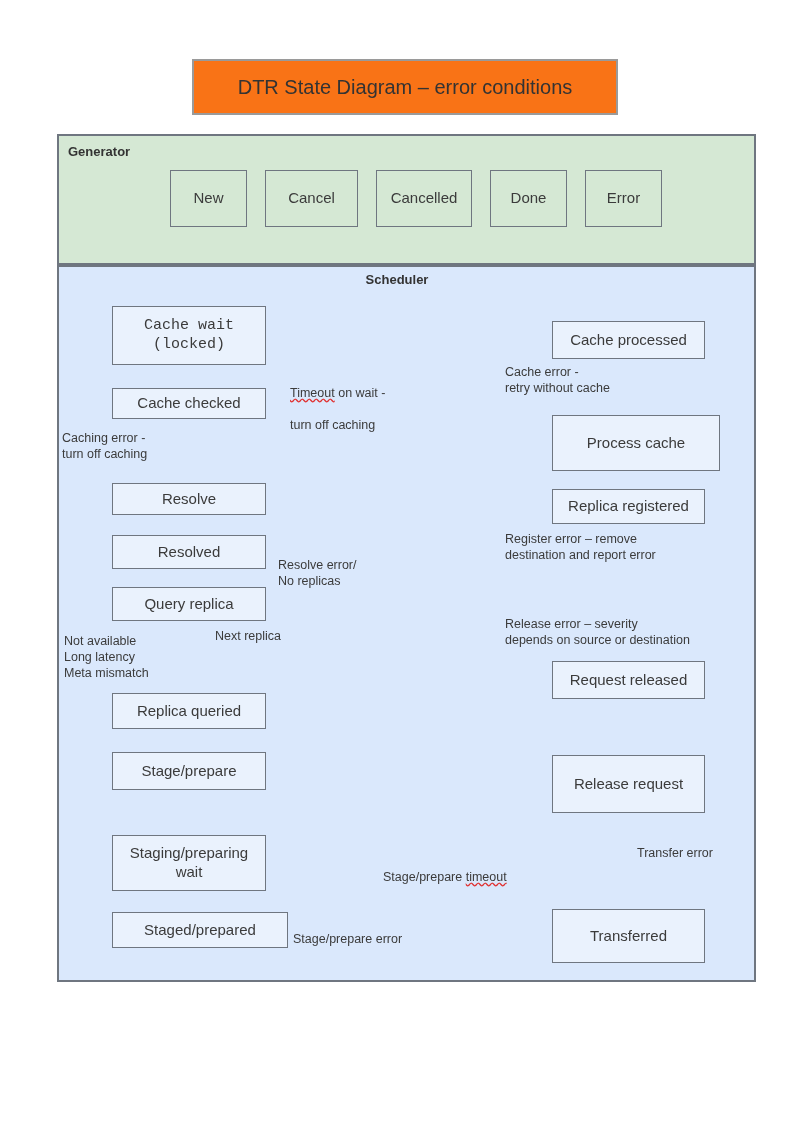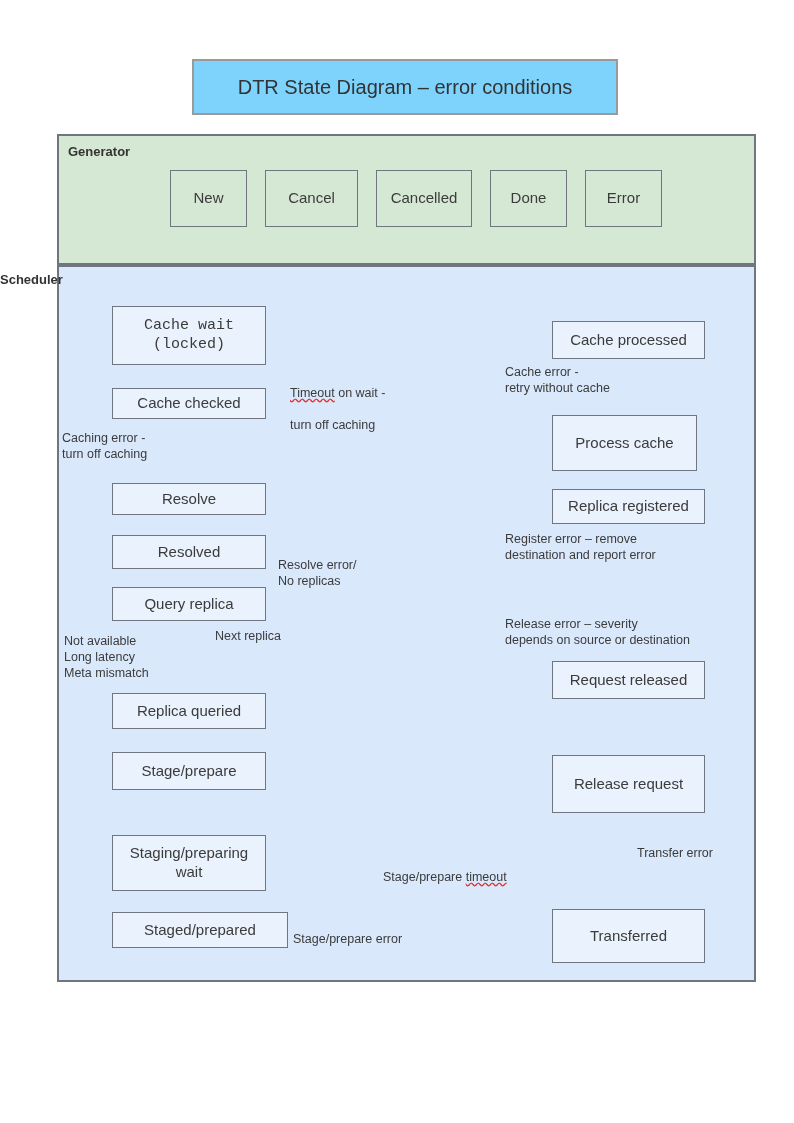--- a/index.html
+++ b/index.html
@@ -21,21 +21,21 @@
     width: 794px;
     height: 1123px;
   }
   .title-box {
     position: absolute;
     left: 192px;
     top: 59px;
     width: 426px;
     height: 56px;
     border: 2px solid #9a9a9a;
-    background: #7dd3fc;
+    background: #f97316;
     display: flex;
     align-items: center;
     justify-content: center;
     font-size: 20px;
     color: #333333;
     box-sizing: border-box;
   }
   .panel {
     position: absolute;
     box-sizing: border-box;
@@ -62,21 +62,21 @@
     color: #333333;
   }
   #generator-title {
     left: 68px;
     top: 144px;
   }
   #scheduler-title {
     left: 0px;
     top: 272px;
     width: 794px;
-    text-align: left;
+    text-align: center;
   }
   .node {
     position: absolute;
     box-sizing: border-box;
     border: 1.6px solid #6f7680;
     background: #eaf2fd;
     display: flex;
     align-items: center;
     justify-content: center;
     text-align: center;
@@ -163,21 +163,21 @@
 <div class="node" style="left:112px;top:483px;width:154px;height:32px;">Resolve</div>
 <div class="node" style="left:112px;top:535px;width:154px;height:34px;">Resolved</div>
 <div class="node" style="left:112px;top:587px;width:154px;height:34px;">Query replica</div>
 <div class="node" style="left:112px;top:693px;width:154px;height:36px;">Replica queried</div>
 <div class="node" style="left:112px;top:752px;width:154px;height:38px;">Stage/prepare</div>
 <div class="node" style="left:112px;top:835px;width:154px;height:56px;">Staging/preparing
 wait</div>
 <div class="node" style="left:112px;top:912px;width:176px;height:36px;">Staged/prepared</div>
 
 <div class="node" style="left:552px;top:321px;width:153px;height:38px;">Cache processed</div>
-<div class="node" style="left:552px;top:415px;width:145px;height:56px;">Process cache</div>
+<div class="node" style="left:552px;top:415px;width:168px;height:56px;">Process cache</div>
 <div class="node" style="left:552px;top:489px;width:153px;height:35px;">Replica registered</div>
 <div class="node" style="left:552px;top:661px;width:153px;height:38px;">Request released</div>
 <div class="node" style="left:552px;top:755px;width:153px;height:58px;">Release request</div>
 <div class="node" style="left:552px;top:890px;width:153px;height:54px;margin-top:19px;">Transferred</div>
 
 <div class="edge-label" style="left:290px;top:369px;">
   <span class="sp">Timeout</span><span> on wait -</span><br>
   <span>turn off caching</span>
 </div>
 

